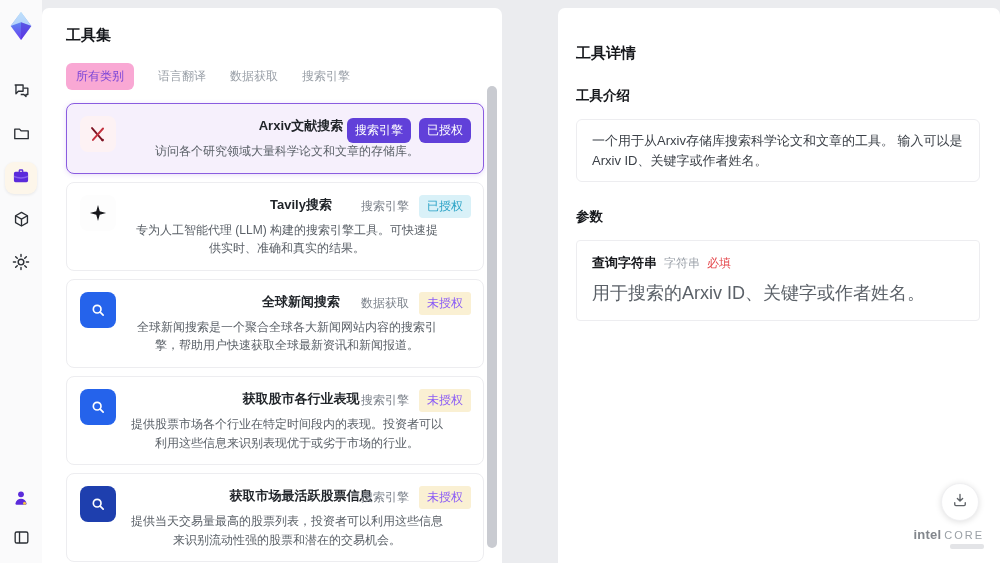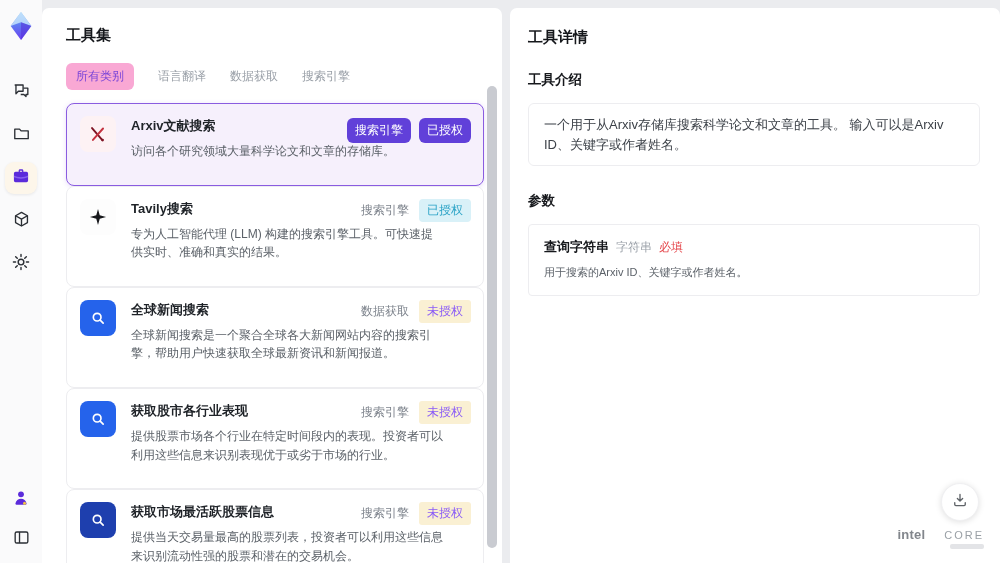--- a/index.html
+++ b/index.html
@@ -22,32 +22,32 @@
     width:32px;height:32px;border-radius:9px;
     display:flex;align-items:center;justify-content:center;cursor:pointer;
   }
   .nav-item.active{background:#fdf6ea;box-shadow:0 1px 3px rgba(0,0,0,.08);}
   .sidebar-bottom{margin-top:auto;margin-bottom:8px;display:flex;flex-direction:column;gap:7px;align-items:center;}
 
   
   .main{flex:1;display:flex;padding-top:8px;gap:8px;min-width:0;}
   .panel{background:#fff;border-radius:7px 7px 0 0;box-sizing:border-box;}
   .panel-list{width:460px;flex-shrink:0;position:relative;padding:16px 0 0 24px;overflow:hidden;}
-  .panel-detail{flex:1;position:relative;padding:18px 20px 0 18px;overflow:hidden;}
+  .panel-detail{flex:1;position:relative;padding:34px 20px 0 18px;overflow:hidden;margin-left:48px;}
 
   .list-title{font-size:15px;font-weight:bold;color:#16181c;margin:2px 0 18px;}
   .tabs{display:flex;align-items:center;gap:24px;font-size:12px;color:#9aa0a8;margin-bottom:13px;}
   .tab{cursor:pointer;white-space:nowrap;}
   .tab.active{background:#f9a8d4;color:#7a45d8;padding:5px 10px;border-radius:6px;font-weight:500;}
 
   .cards{width:418px;}
   .card{
     position:relative;background:#fff;border:1px solid #ededf0;border-radius:8px;
-    padding:12px 12px 24px 13px;margin-bottom:0;
-    display:flex;gap:15px;cursor:pointer;box-sizing:border-box;
+    padding:12px 12px 12px 13px;margin-bottom:8px;
+    display:flex;gap:15px;cursor:pointer;box-sizing:border-box;text-align:center;
   }
   .card.selected{background:#f6f0fc;border-color:#8a5ce0;box-shadow:0 1px 5px rgba(122,69,216,.18);}
   .card-icon{
     width:36px;height:36px;border-radius:8px;flex-shrink:0;
     display:flex;align-items:center;justify-content:center;
   }
   .icon-bg-arxiv{background:#fdf2f4;}
   .icon-bg-plain{background:#fdfdfd;}
   .icon-bg-blue{background:#2563eb;}
   .icon-bg-navy{background:#1e3fae;}
@@ -72,29 +72,29 @@
   .section-heading{font-size:13.5px;font-weight:bold;color:#16181c;margin:0 0 14px;}
   .intro-box{
     border:1px solid #ededf0;border-radius:6px;padding:11px 15px;
     font-size:13px;color:#3c4148;line-height:1.5;margin-bottom:26px;
   }
   .params-box{border:1px solid #ededf0;border-radius:4px;padding:13px 15px 15px;}
   .param-head{display:flex;align-items:baseline;}
   .param-name{font-size:13px;font-weight:bold;color:#16181c;}
   .param-type{font-size:12px;color:#9aa0a8;margin-left:7px;}
   .param-required{font-size:12px;color:#e5484d;margin-left:7px;}
-  .param-desc{font-size:11px;color:#5b6168;margin-top:9px;}
+  .param-desc{font-size:18px;color:#5b6168;margin-top:9px;}
 
   .fab{
     position:absolute;right:21px;bottom:42px;width:36px;height:36px;border-radius:50%;
     background:#fff;border:1px solid #f0f0f2;box-shadow:0 1px 6px rgba(0,0,0,.13);
     display:flex;align-items:center;justify-content:center;cursor:pointer;
   }
   .intel-brand{position:absolute;right:16px;bottom:14px;text-align:right;line-height:1;}
-  .intel-row{display:flex;align-items:baseline;gap:19px;}
+  .intel-row{display:flex;align-items:baseline;gap:3px;}
   .intel-word{font-size:13px;font-weight:bold;color:#82868c;letter-spacing:.2px;}
   .core-word{font-size:11px;color:#9aa0a6;letter-spacing:2px;}
   .intel-sub{margin-top:3px;margin-left:auto;width:34px;height:5px;background:#e3e4e7;border-radius:2px;}
 </style>
 </head>
 <body>
 
 <div class="app">
 
   <div class="sidebar">

